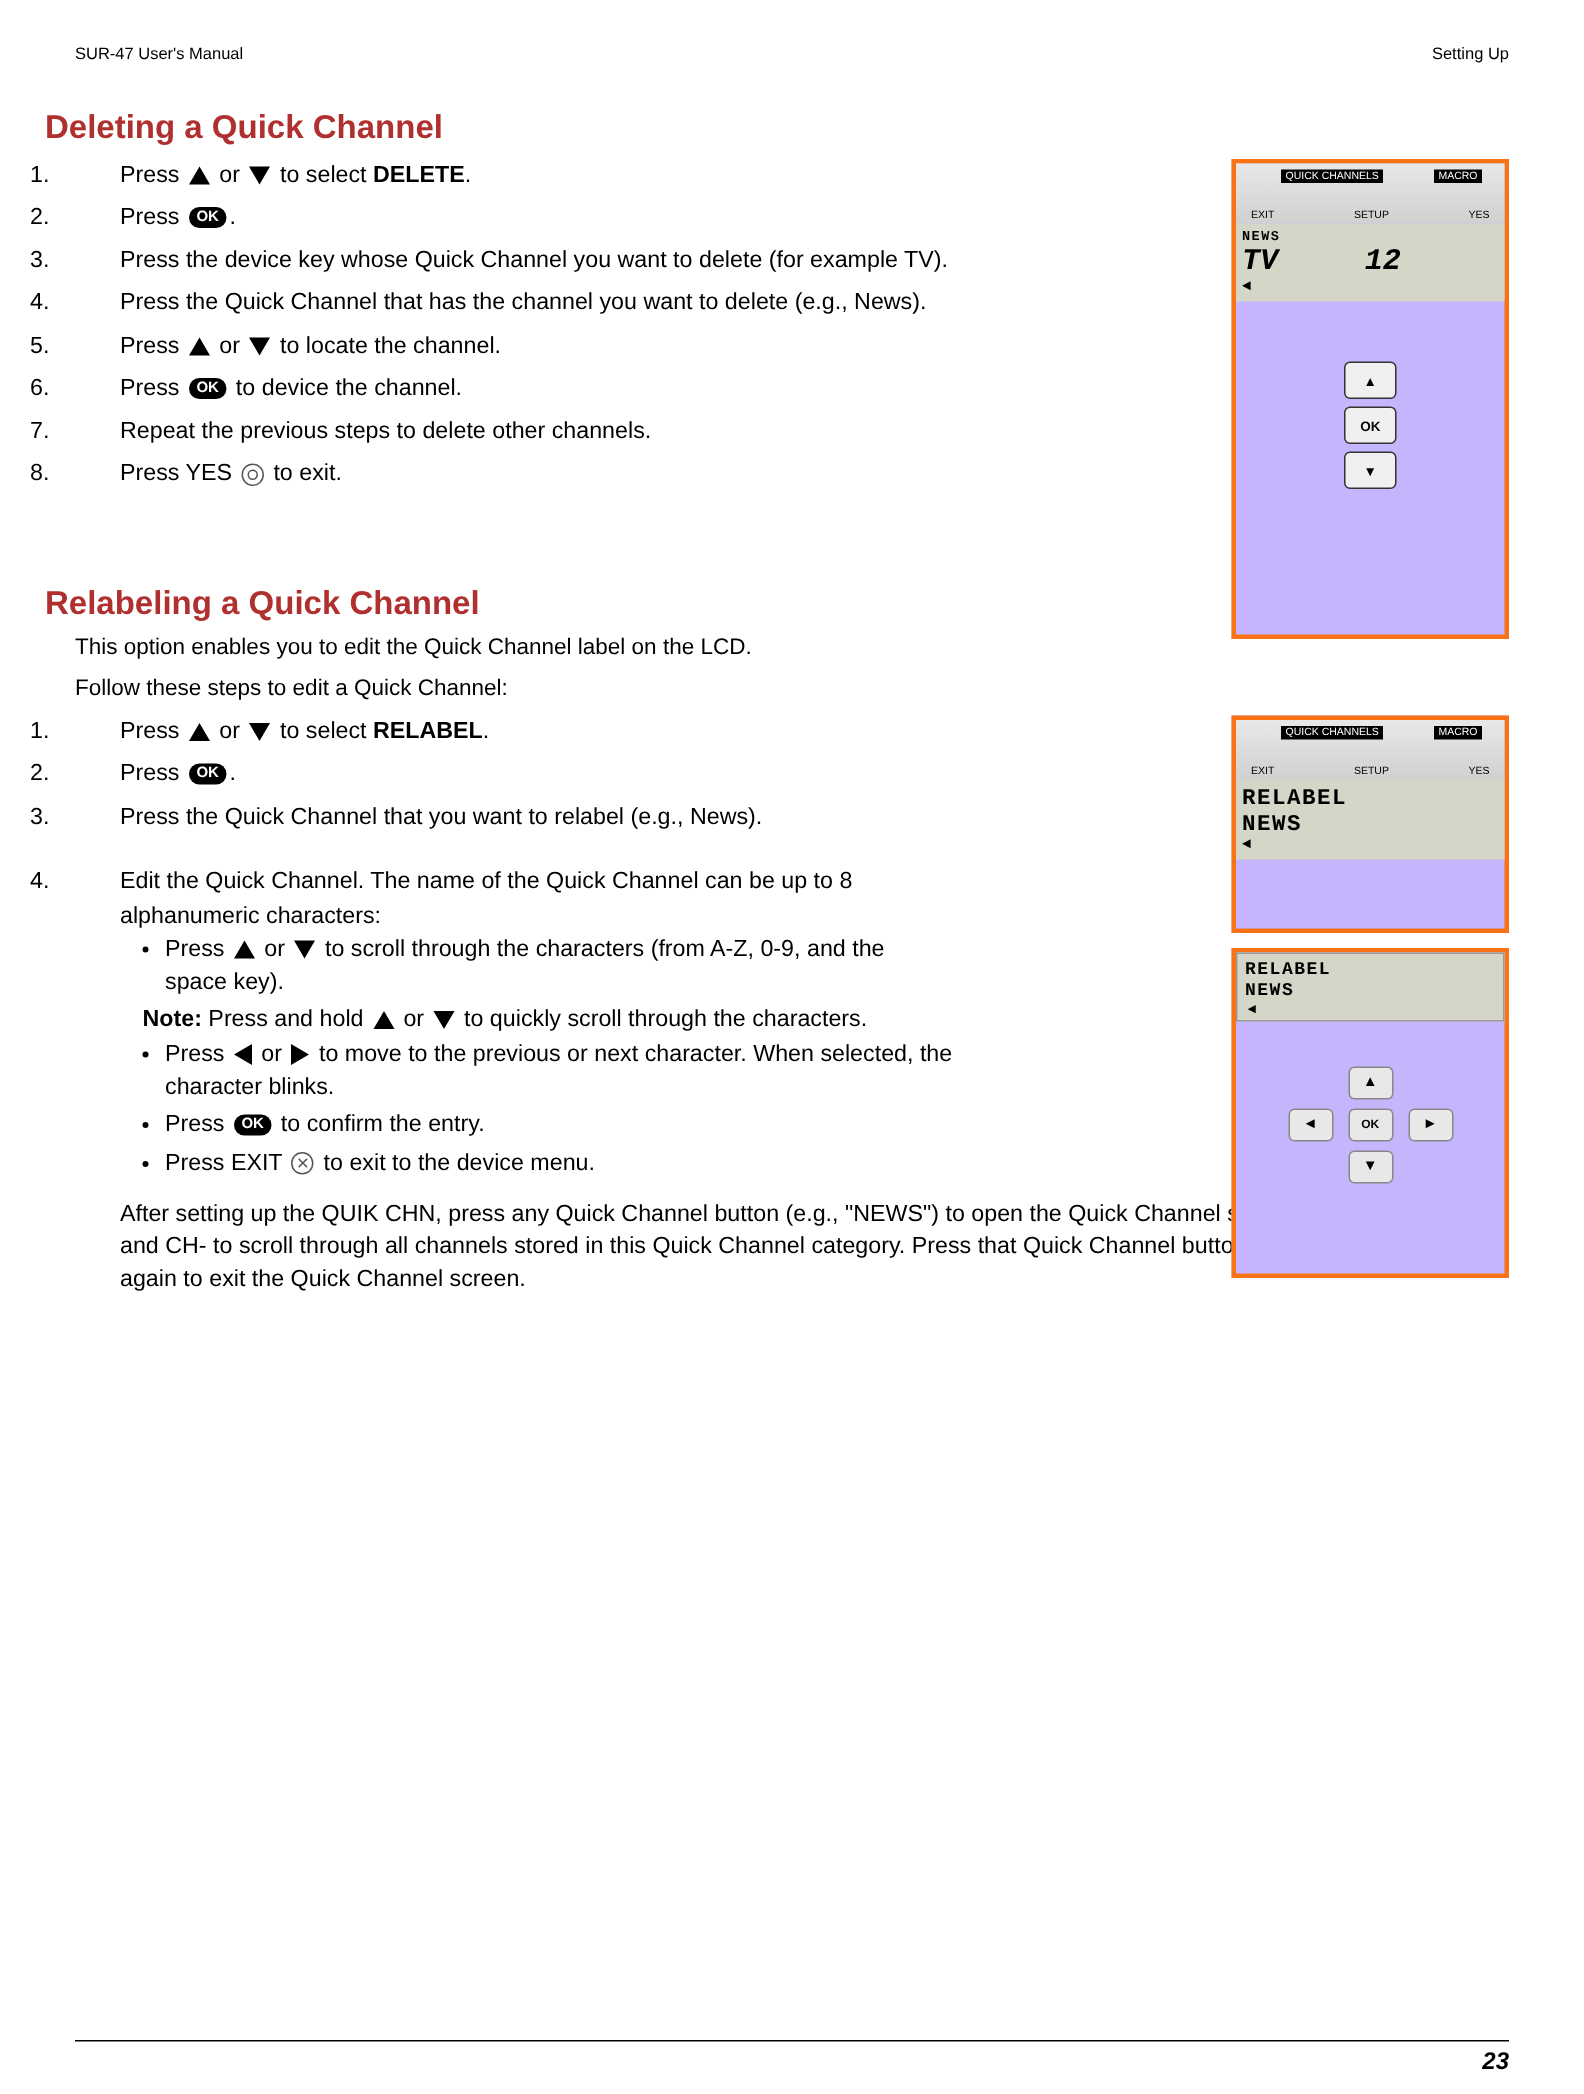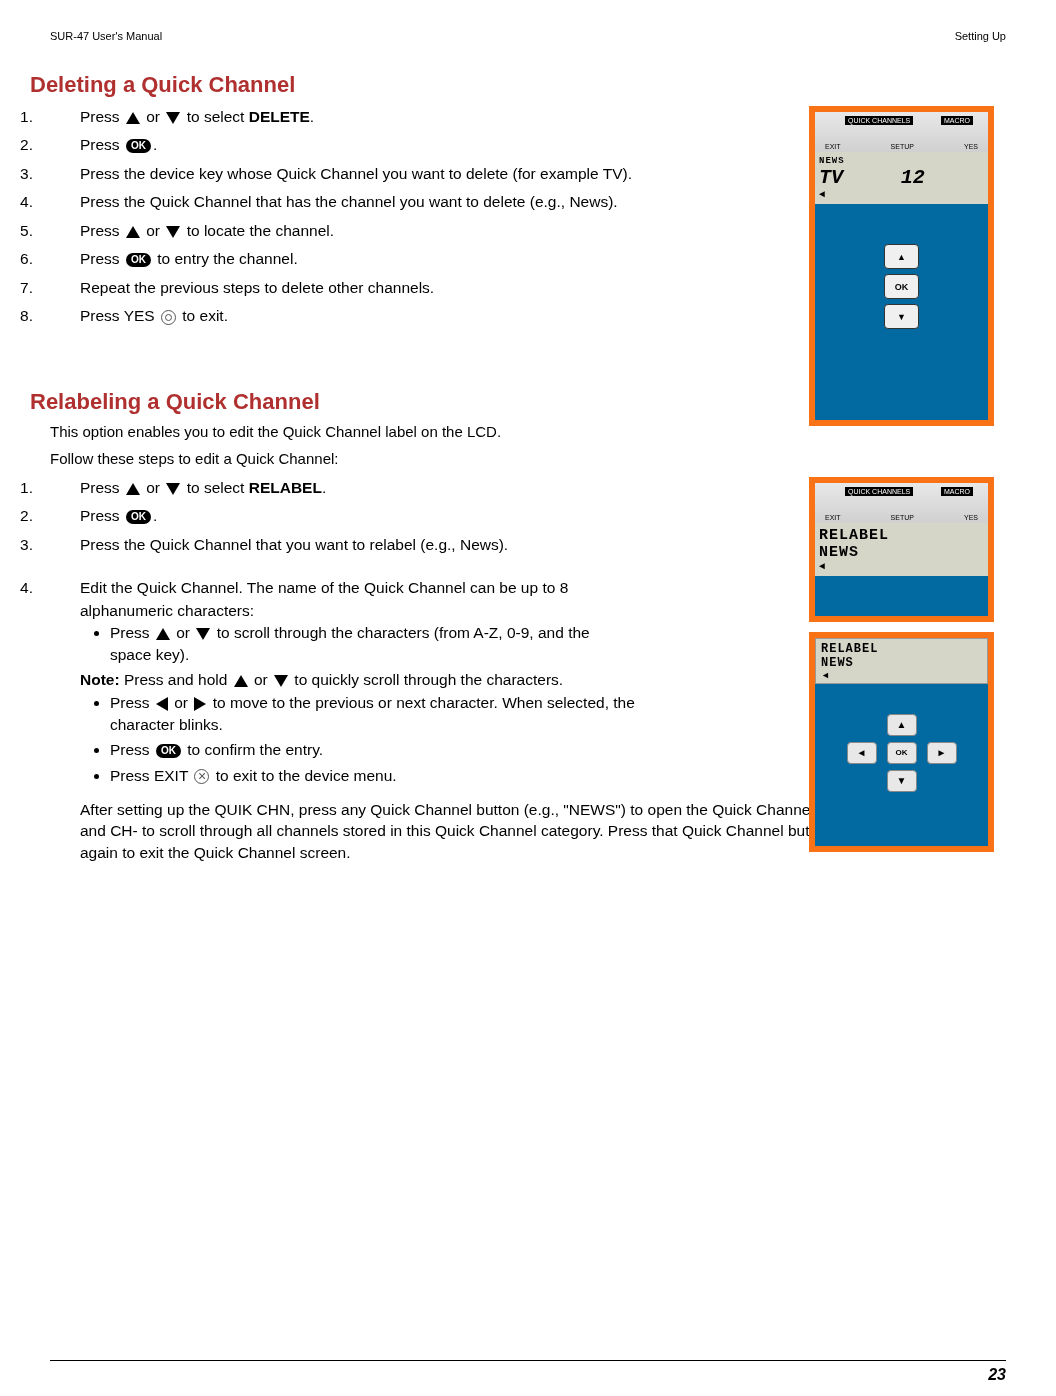--- a/index.html
+++ b/index.html
@@ -145,24 +145,24 @@
       left: 2.5px;
       font-size: 14px;
       color: #555;
     }
     .bold-label {
       font-family: Arial, sans-serif;
       font-weight: bold;
     }
     .device-image {
       position: absolute;
-      right: 12px;
+      right: 0;
       width: 185px;
-      border: 6px solid #f97316;
-      background: #0369a1;
+      border: 3px solid #f97316;
+      background: #c4b5fd;
     }
     .device-image-1 {
       top: 0;
       height: 320px;
     }
     .device-image-2 {
       top: 0;
       height: 145px;
     }
     .device-image-3 {
@@ -308,21 +308,21 @@
       line-height: 1.4;
       margin-top: 12px;
     }
     .section2-spacer {
       height: 55px;
     }
     .left-content {
       width: 585px;
     }
     .indent-note {
-      margin-left: 0px;
+      margin-left: 15px;
     }
   </style>
 </head>
 <body>
 
 <div class="header">
   <span>SUR-47 User's Manual</span>
   <span>Setting Up</span>
 </div>
 
@@ -337,21 +337,21 @@
       </li>
       <li>
         <span>Press </span><span class="icon-ok">OK</span><span>.</span>
       </li>
       <li>Press the device key whose Quick Channel you want to delete (for example TV).</li>
       <li>Press the Quick Channel that has the channel you want to delete (e.g., News).</li>
       <li>
         <span>Press </span><span class="icon-triangle-up"></span><span> or </span><span class="icon-triangle-down"></span><span> to locate the channel.</span>
       </li>
       <li>
-        <span>Press </span><span class="icon-ok">OK</span><span> to entry the channel.</span>
+        <span>Press </span><span class="icon-ok">OK</span><span> to device the channel.</span>
       </li>
       <li>Repeat the previous steps to delete other channels.</li>
       <li>
         <span>Press YES </span><span class="icon-circle-target"></span><span> to exit.</span>
       </li>
     </ol>
     </div>
 
     <div class="device-image device-image-1">
       <div class="device-top">

